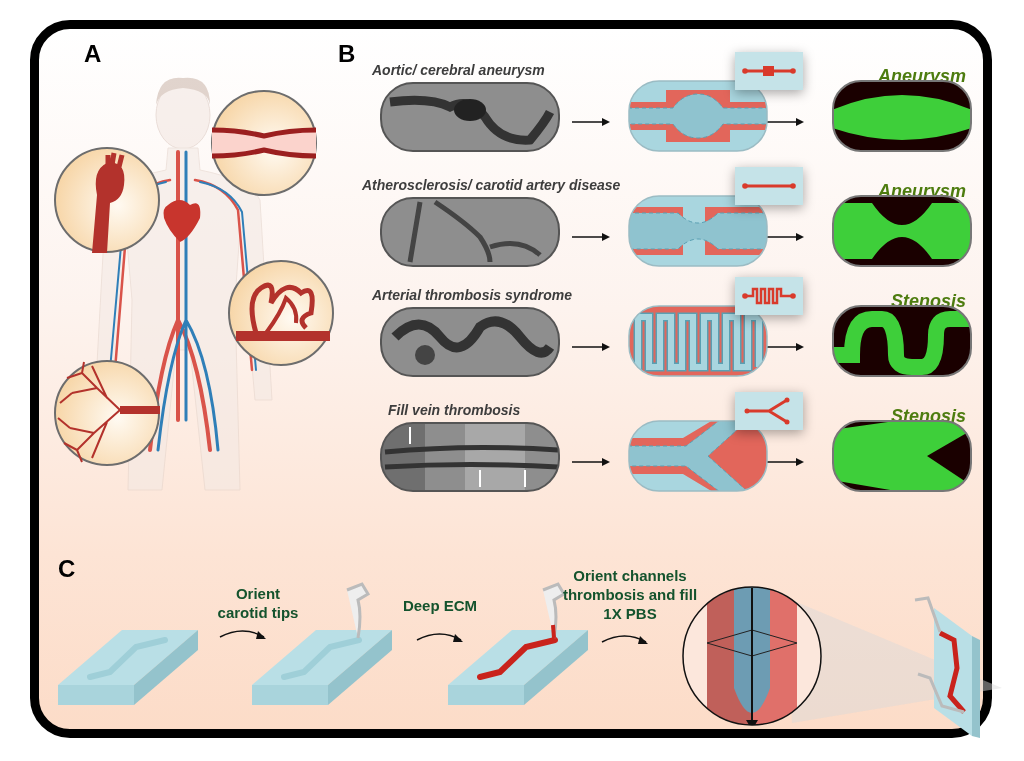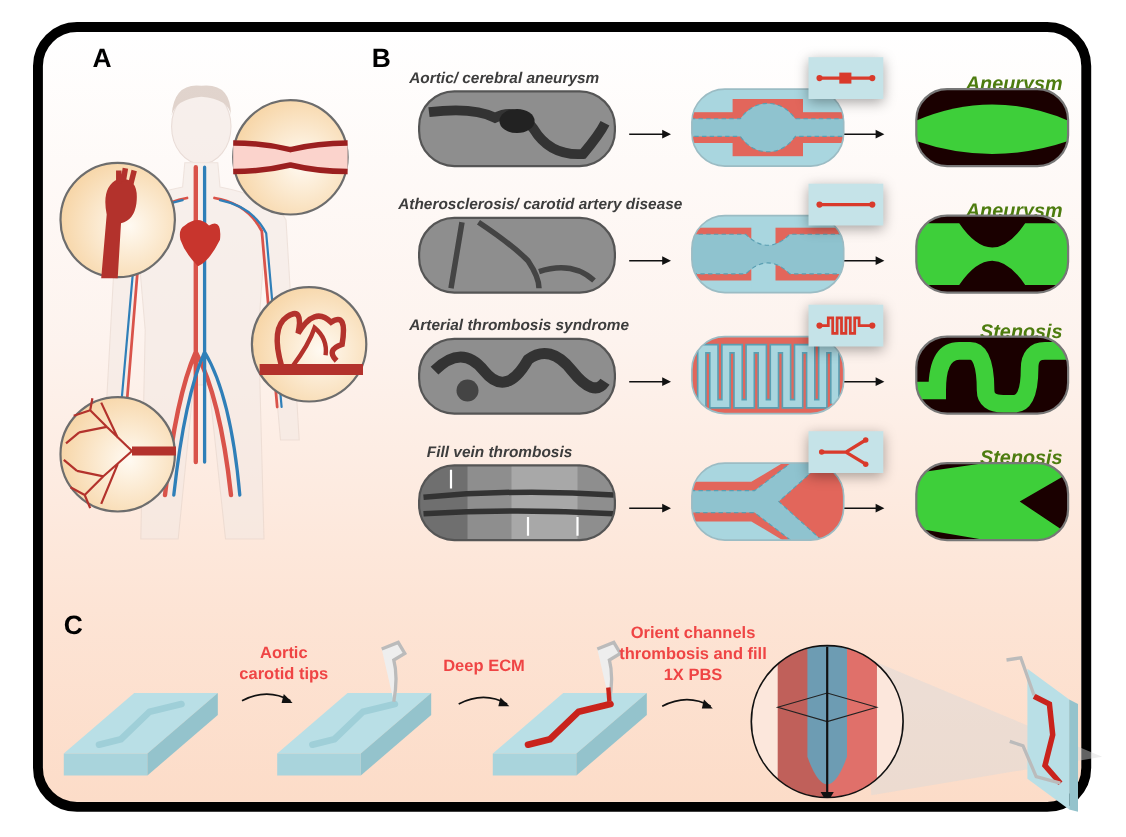--- a/index.html
+++ b/index.html
@@ -2,21 +2,21 @@
 <html><head>
 <meta charset="utf-8">
 <style>
   html,body{margin:0;padding:0;background:#ffffff;}
   body{width:1024px;height:761px;position:relative;overflow:hidden;font-family:"Liberation Sans",sans-serif;}
   .frame{position:absolute;left:30px;top:20px;width:962px;height:718px;border:9px solid #000;border-radius:40px;
     background:linear-gradient(#ffffff 0%, #fdf3ee 40%, #fde4d5 75%, #fcdcc8 100%);box-sizing:border-box;overflow:hidden;}
   .plabel{position:absolute;font-family:"Liberation Sans",sans-serif;font-weight:bold;font-size:24px;color:#000;}
   .cond{position:absolute;font-weight:bold;font-style:italic;font-size:14px;color:#3d3d3d;white-space:nowrap;}
   .tag{position:absolute;font-weight:bold;font-style:italic;font-size:18px;color:#4d7c0f;white-space:nowrap;}
-  .step{position:absolute;font-weight:bold;font-size:15px;color:#ef4444;text-align:center;line-height:19px;}
+  .step{position:absolute;font-weight:bold;font-size:15px;color:#14532d;text-align:center;line-height:19px;}
   svg{position:absolute;overflow:visible;}
 </style>
 </head>
 <body>
 
 <div class="frame"></div>
 
 <div class="plabel" style="left:84px;top:40px;">A</div>
 <div class="plabel" style="left:338px;top:40px;">B</div>
 <div class="plabel" style="left:58px;top:555px;">C</div>
@@ -298,21 +298,21 @@
     </svg>
   </div>
 
 <svg style="left:58px;top:625px;" width="140" height="95">
   <path d="M0 60 L64 5 L140 5 L76 60Z" fill="#b9dfe6"></path>
   <path d="M0 60 L76 60 L76 80 L0 80Z" fill="#a9d4dc"></path>
   <path d="M76 60 L140 5 L140 25 L76 80Z" fill="#94c3cc"></path>
   <path d="M32 52 L52 47 L78 22 L107 15" stroke="#9fcfd8" stroke-width="6" fill="none" stroke-linecap="round"></path>
 </svg>
 <div class="step" style="left:208px;top:584px;width:100px;">
-  <div>Aortic</div>
+  <div>Orient</div>
     <div>carotid tips</div>
 </div>
 <svg style="left:218px;top:625px;" width="50" height="20">
   <path d="M2 12 Q25 0 46 12" stroke="#111" stroke-width="1.5" fill="none"></path>
     <path d="M40 6 L48 14 L38 14Z" fill="#111"></path>
 </svg>
 
 <svg style="left:252px;top:580px;" width="140" height="140">
   <path d="M0 105 L64 50 L140 50 L76 105Z" fill="#b9dfe6"></path>
   <path d="M0 105 L76 105 L76 125 L0 125Z" fill="#a9d4dc"></path>

